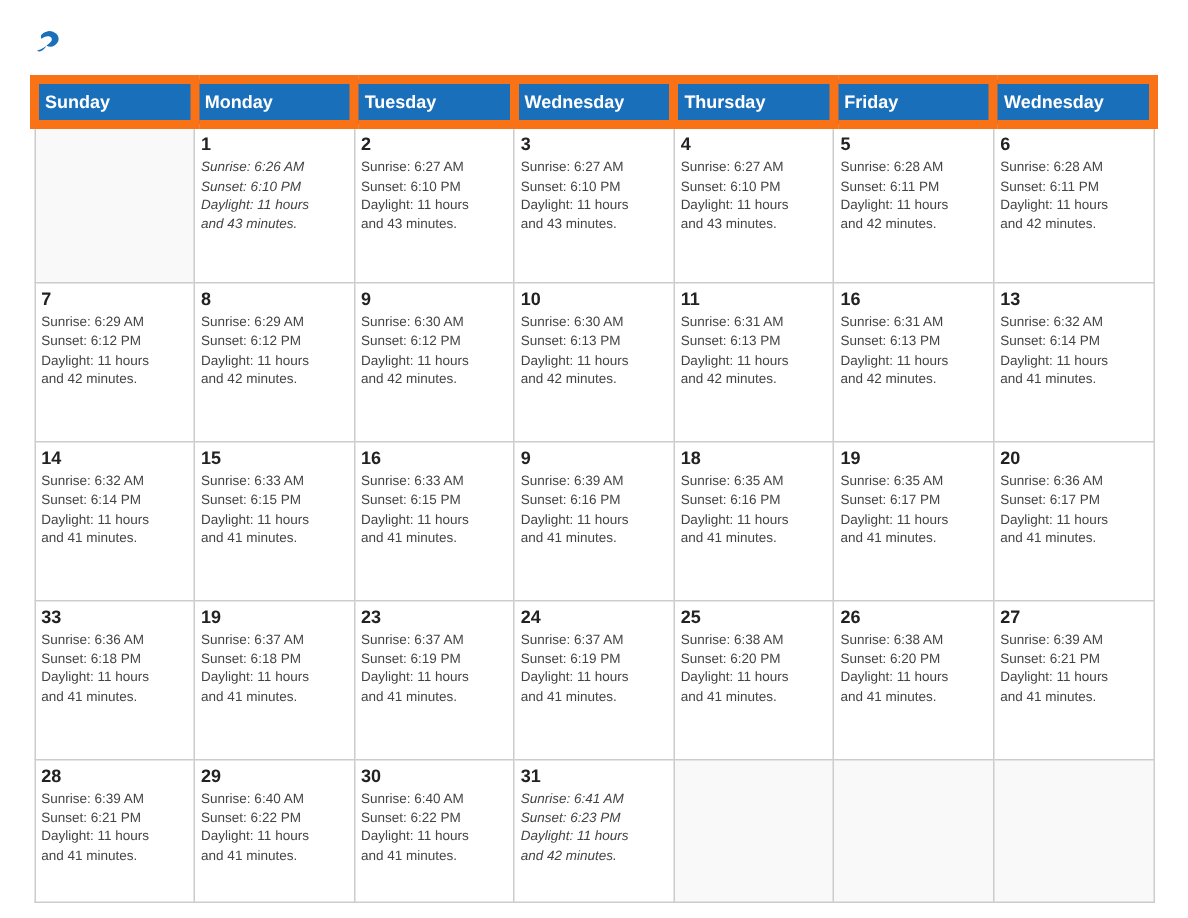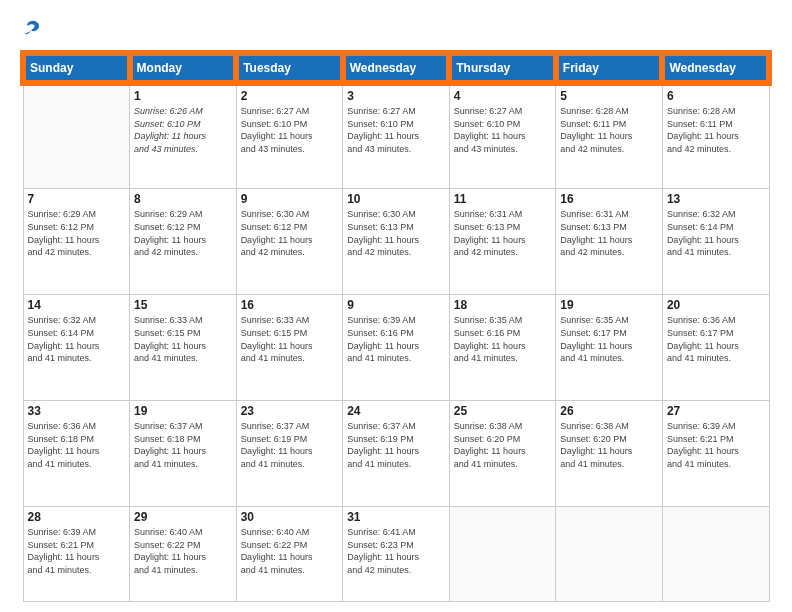--- a/index.html
+++ b/index.html
@@ -347,21 +347,21 @@
           </td>
           <td>
             <span class="day-number">30</span>
             <div class="day-info" style="white-space: pre-line;">Sunrise: 6:40 AM
 Sunset: 6:22 PM
 Daylight: 11 hours
 and 41 minutes.</div>
           </td>
           <td>
             <span class="day-number">31</span>
-            <div class="day-info" style="white-space: pre-line;">Sunrise: 6:41 AM
+            <div class="day-info" style="white-space: pre-line; font-style: italic;">Sunrise: 6:41 AM
 Sunset: 6:23 PM
 Daylight: 11 hours
 and 42 minutes.</div>
           </td>
           <td class="empty"></td>
           <td class="empty"></td>
           <td class="empty"></td>
         </tr>
       </tbody>
   </table>

